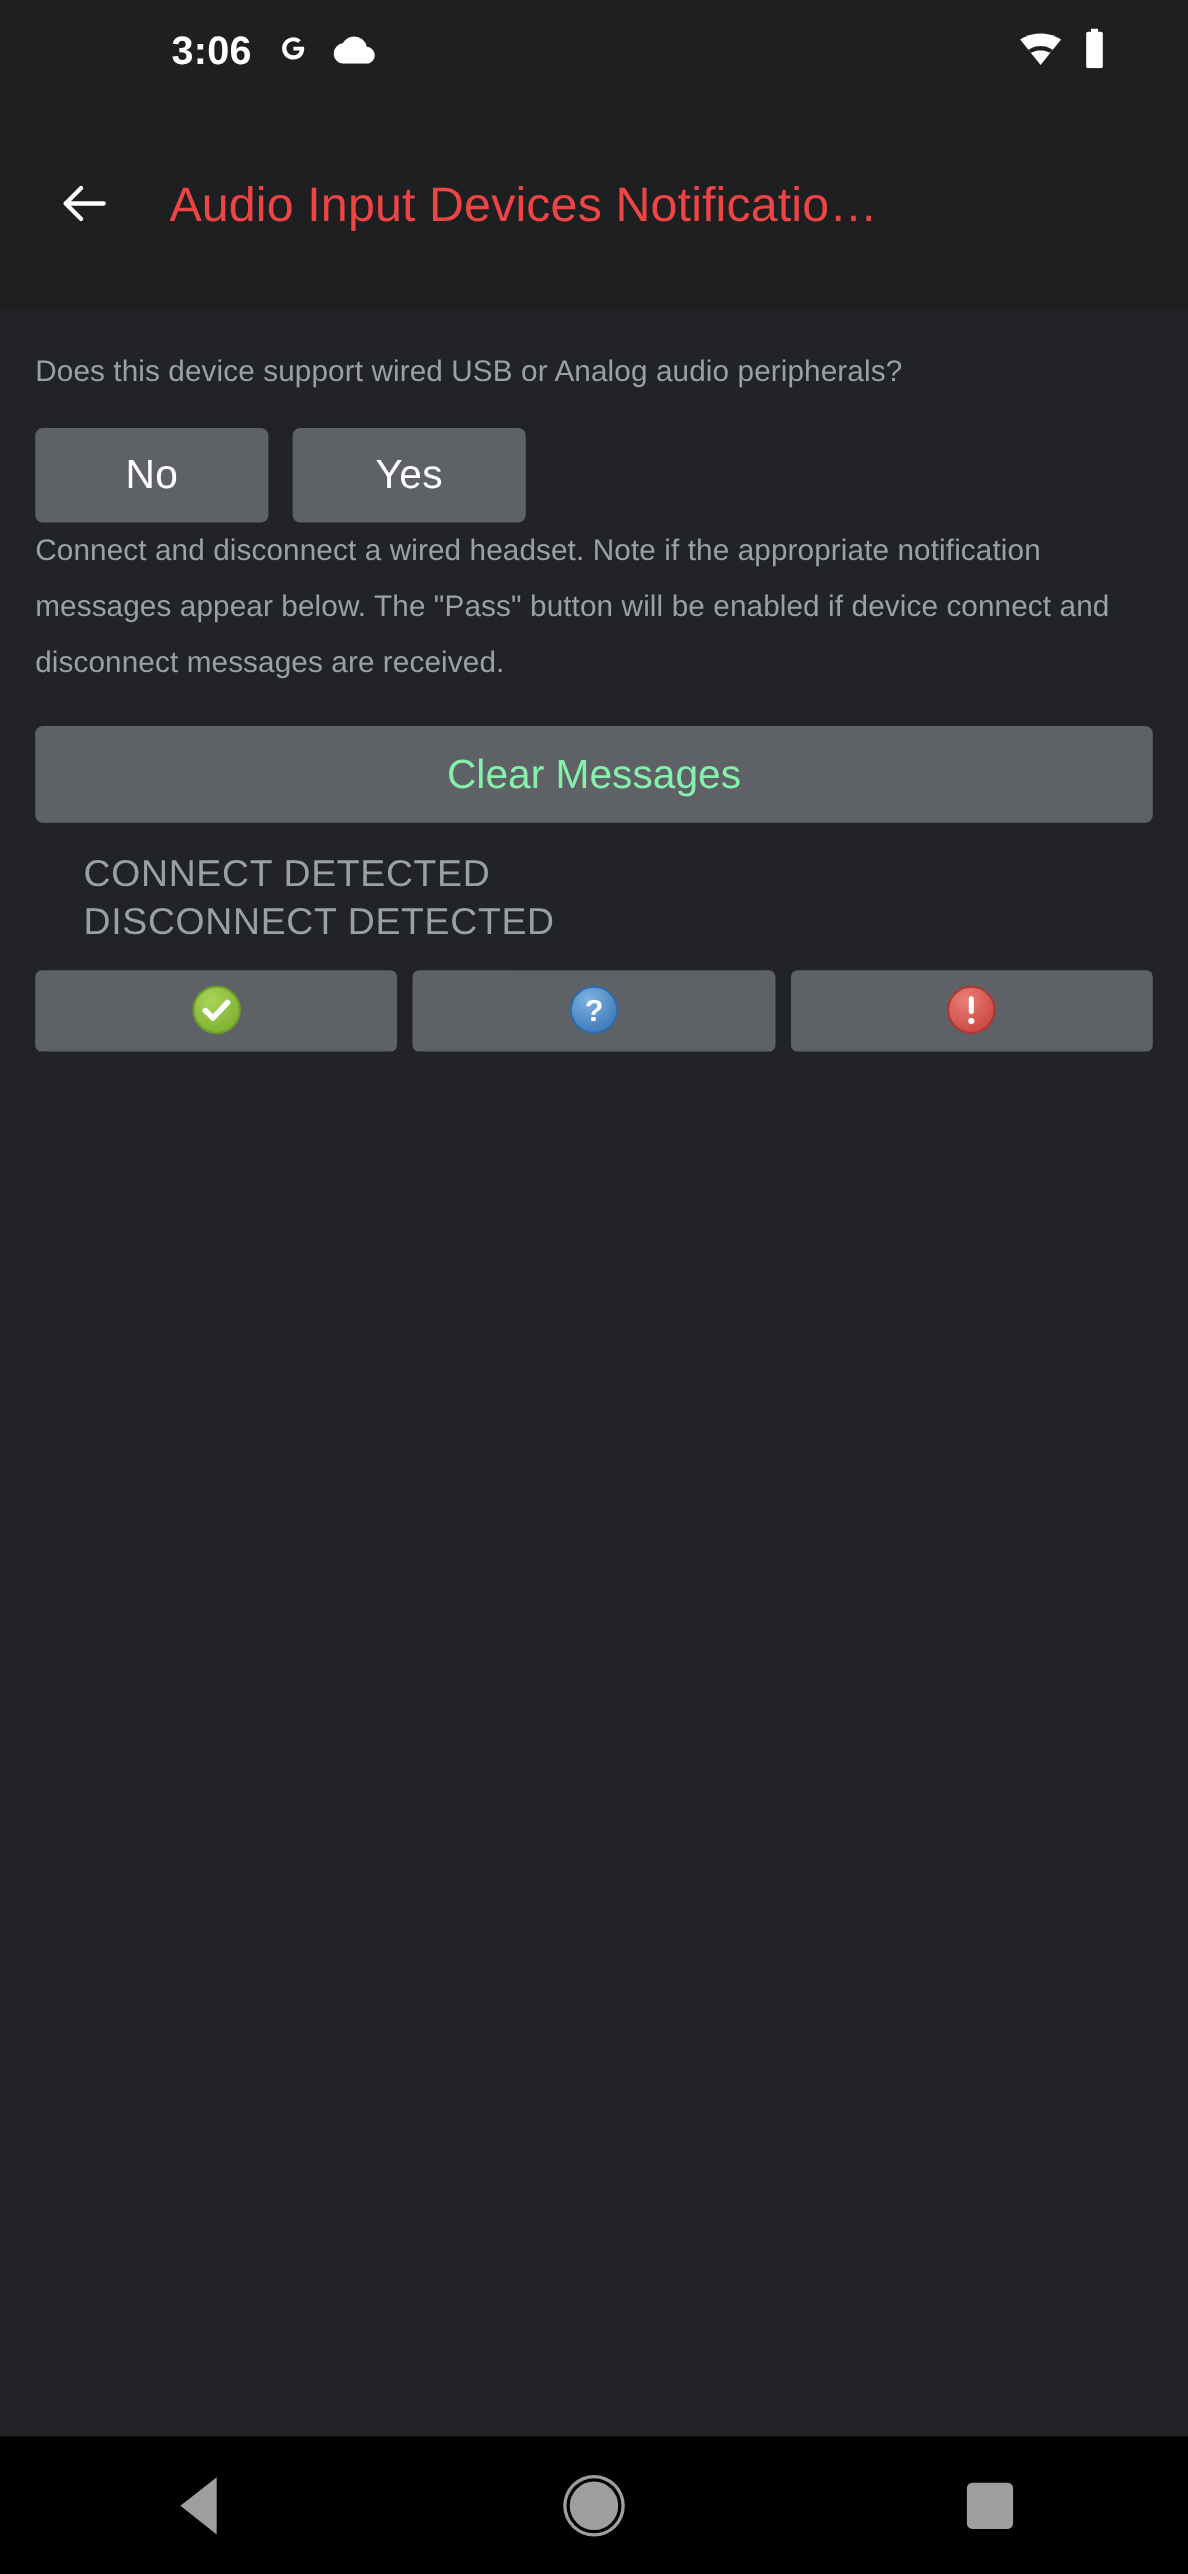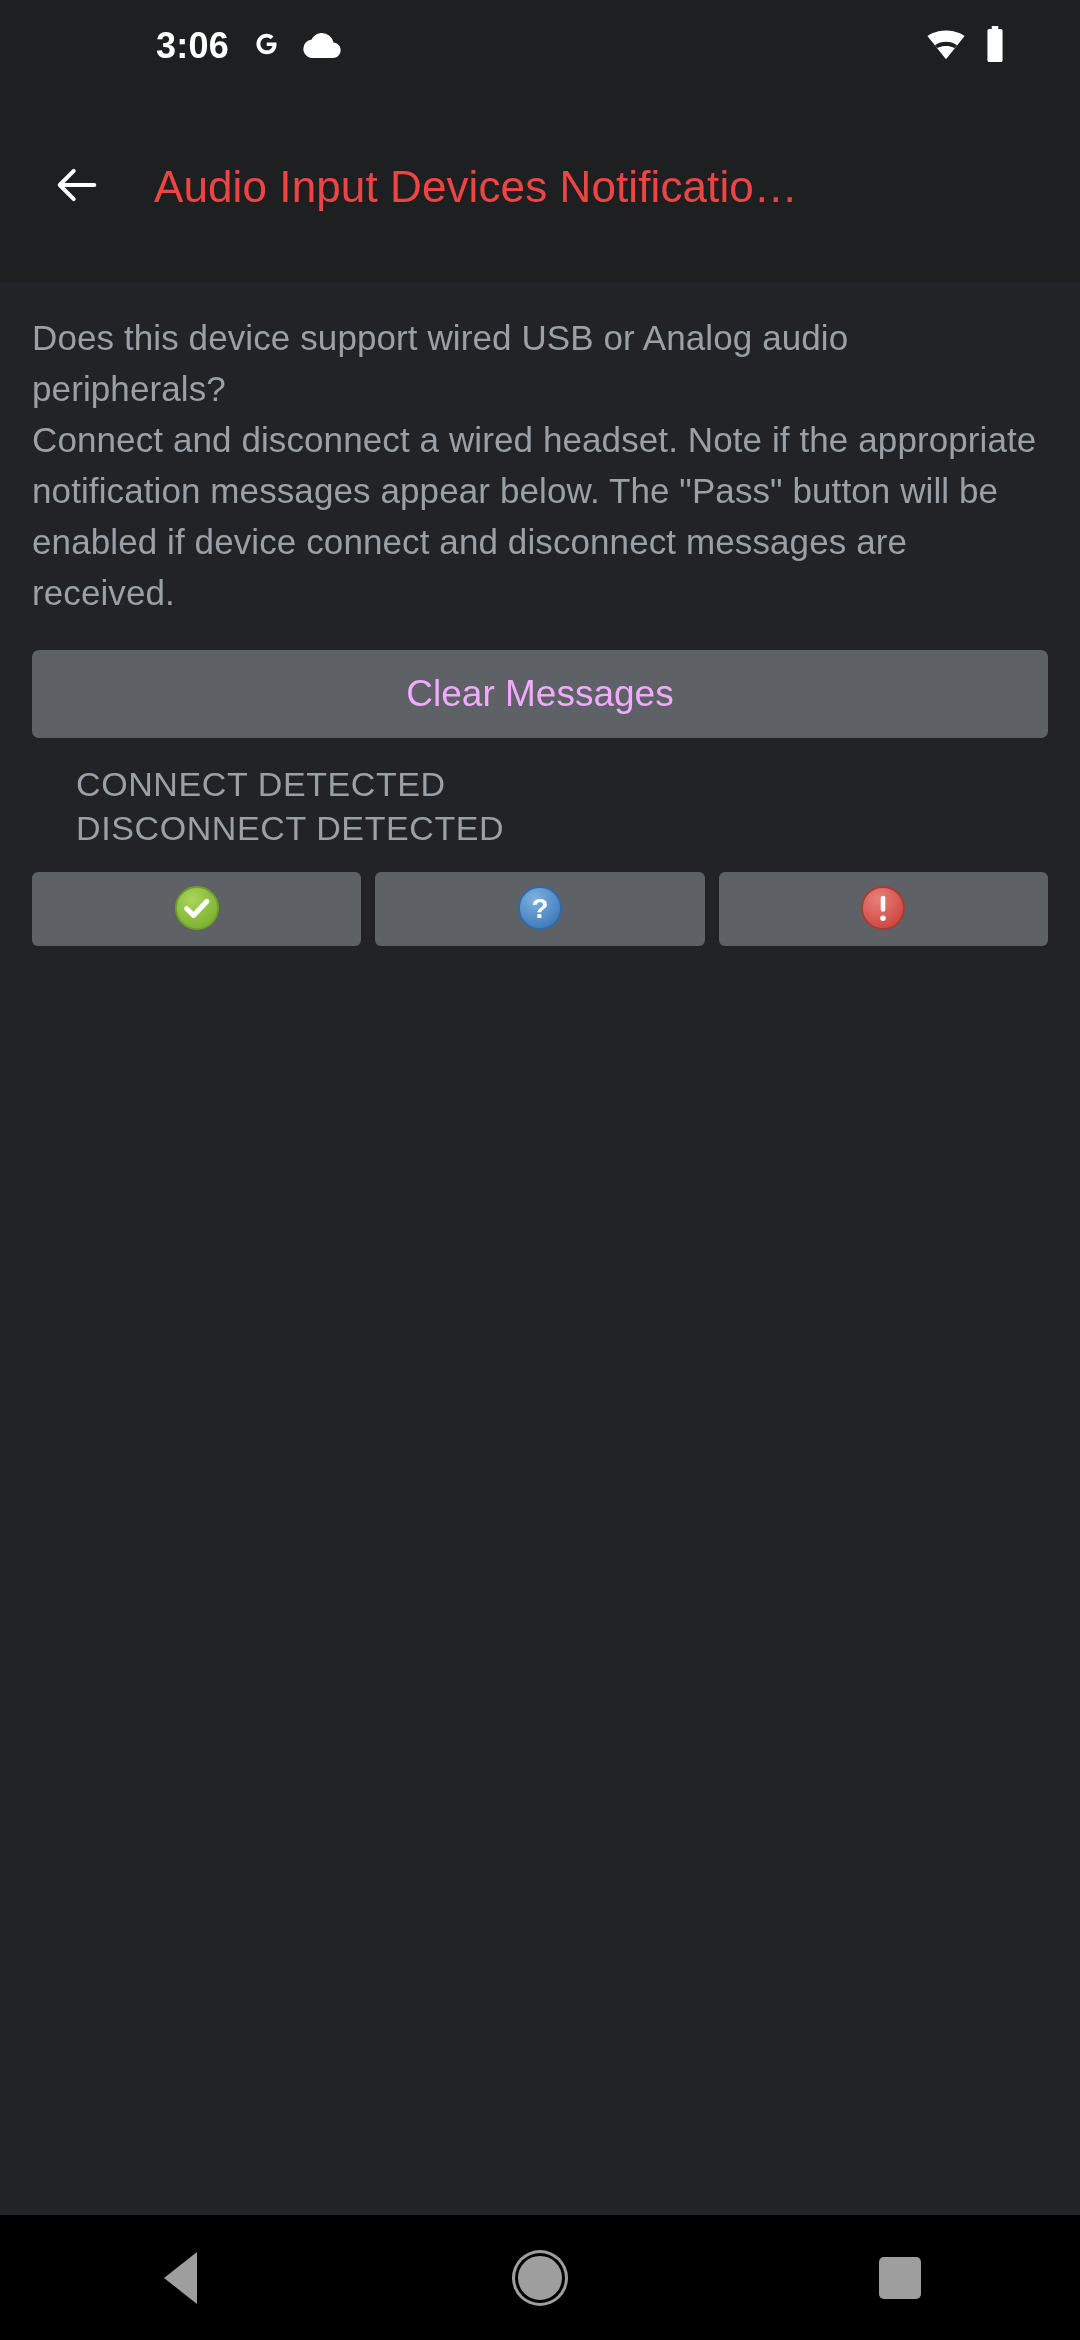--- a/index.html
+++ b/index.html
@@ -64,21 +64,21 @@
 
   
   #content {
     position:absolute; top:282px; left:0;
     width:1080px; height:1933px;
     background:#212326;
     padding:0 32px;
   }
   .body-text {
     color:#9aa0a6;
-    font-size:35px;
+    font-size:27px;
     line-height:51px;
     letter-spacing:0.1px;
   }
   #question-text { padding-top:30px; }
 
   .btn-row {
     display:flex;
     gap:22px;
     margin-top:26px;
   }
@@ -97,21 +97,21 @@
     display:flex; align-items:center; justify-content:center;
   }
 
   #instruction-text { }
 
   #clear-messages-button {
     width:100%;
     margin-top:32px;
     height:88px;
     background:#5e6165;
-    color:#f0abfc;
+    color:#86efac;
     border:none;
     border-radius:7px;
     font-family:"Liberation Sans", sans-serif;
     font-size:37px;
     font-weight:500;
     display:flex; align-items:center; justify-content:center;
   }
 
   #status-messages { margin-top:24px; }
   .status-line {
@@ -208,20 +208,24 @@
         </svg>
       </span>
     </div>
     <div id="app-title">Audio Input Devices Notificatio…</div>
   </div>
 
   <div id="content">
 
     <div id="question-text" class="body-text">Does this device support wired USB or Analog audio peripherals?</div>
 
+    <div class="btn-row">
+      <button class="gray-btn">No</button>
+      <button class="gray-btn">Yes</button>
+    </div>
 
     <div id="instruction-text" class="body-text">Connect and disconnect a wired headset. Note if the appropriate notification messages appear below. The "Pass" button will be enabled if device connect and disconnect messages are received.</div>
 
     <button id="clear-messages-button">Clear Messages</button>
 
     <div id="status-messages">
       <div class="status-line">CONNECT DETECTED</div>
       <div class="status-line">DISCONNECT DETECTED</div>
     </div>
 

